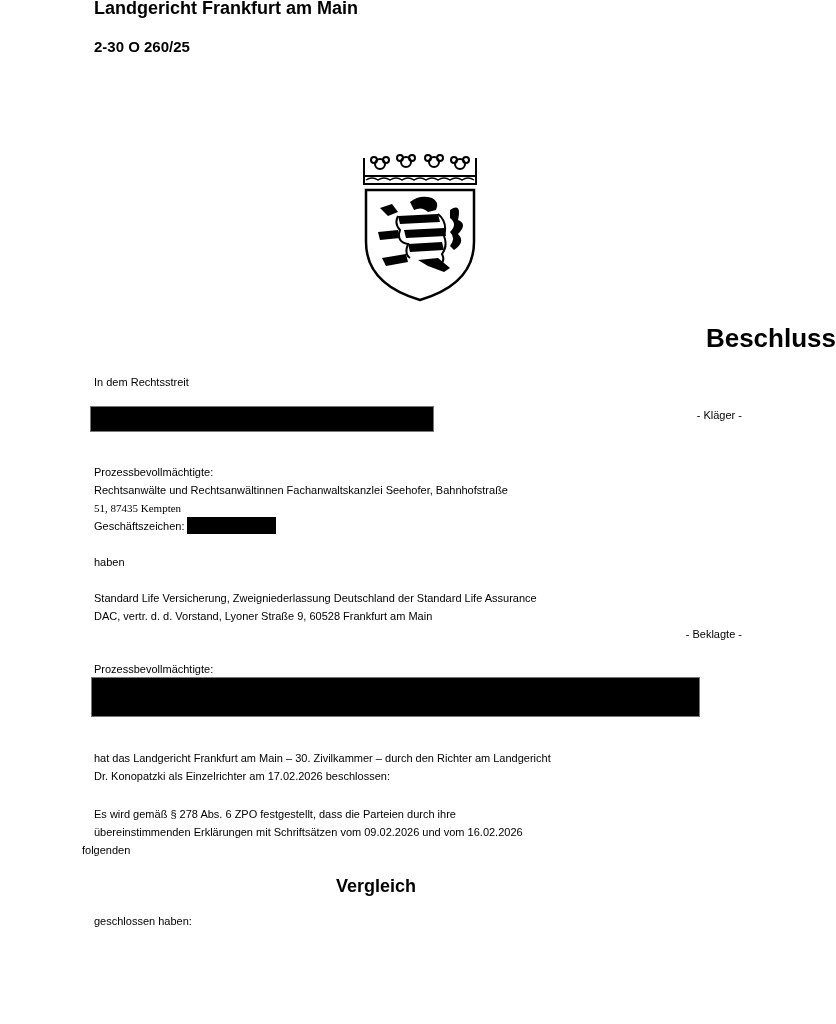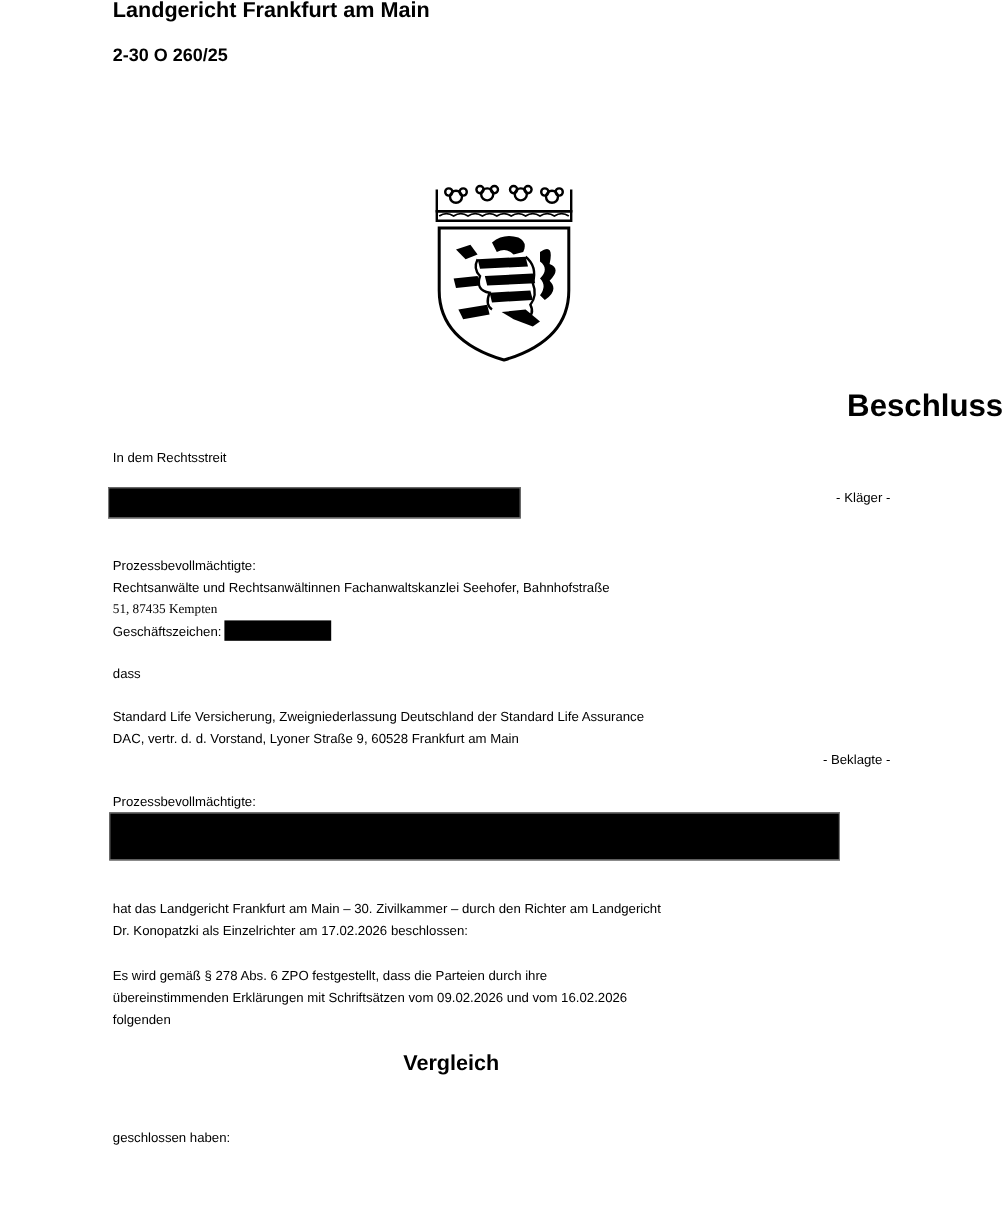--- a/index.html
+++ b/index.html
@@ -71,31 +71,31 @@
 
 <div class="abs txt right" style="top:406px;">- Kläger -</div>
 
 <div class="abs txt" style="left:94px; top:463px;">Prozessbevollmächtigte:</div>
 <div class="abs txt" style="left:94px; top:481px;">Rechtsanwälte und Rechtsanwältinnen Fachanwaltskanzlei Seehofer, Bahnhofstraße</div>
 <div class="abs txt" style="left:94px; top:499px;font-family:Liberation Serif, serif;">51, 87435 Kempten</div>
 <div class="abs txt" style="left:94px; top:517px;">
   <span>Geschäftszeichen:</span><span class="inline-redact"></span>
 </div>
 
-<div class="abs txt" style="left:94px; top:553px;">dass</div>
+<div class="abs txt" style="left:94px; top:553px;">haben</div>
 
 <div class="abs txt" style="left:94px; top:589px;">Standard Life Versicherung, Zweigniederlassung Deutschland der Standard Life Assurance</div>
 <div class="abs txt" style="left:94px; top:607px;text-align:right;">DAC, vertr. d. d. Vorstand, Lyoner Straße 9, 60528 Frankfurt am Main</div>
 <div class="abs txt right" style="top:625px;">- Beklagte -</div>
 
 <div class="abs txt" style="left:94px; top:660px;">Prozessbevollmächtigte:</div>
 <div class="redact" style="left:91px; top:677px; width:609px; height:40px;"></div>
 
 <div class="abs txt" style="left:94px; top:749px;">hat das Landgericht Frankfurt am Main – 30. Zivilkammer – durch den Richter am Landgericht</div>
 <div class="abs txt" style="left:94px; top:767px;">Dr. Konopatzki als Einzelrichter am 17.02.2026 beschlossen:</div>
 
 <div class="abs txt" style="left:94px; top:805px;">Es wird gemäß § 278 Abs. 6 ZPO festgestellt, dass die Parteien durch ihre</div>
 <div class="abs txt" style="left:94px; top:823px;">übereinstimmenden Erklärungen mit Schriftsätzen vom 09.02.2026 und vom 16.02.2026</div>
-<div class="abs txt" style="left:94px; top:841px;">folgenden</div>
+<div class="abs txt" style="left:82px; top:841px;">folgenden</div>
 
 <div class="abs subtitle">Vergleich</div>
 
-<div class="abs txt" style="left:94px; top:940px;text-align:center;">geschlossen haben:</div>
+<div class="abs txt" style="left:94px; top:912px;text-align:center;">geschlossen haben:</div>
 
 </body></html>

